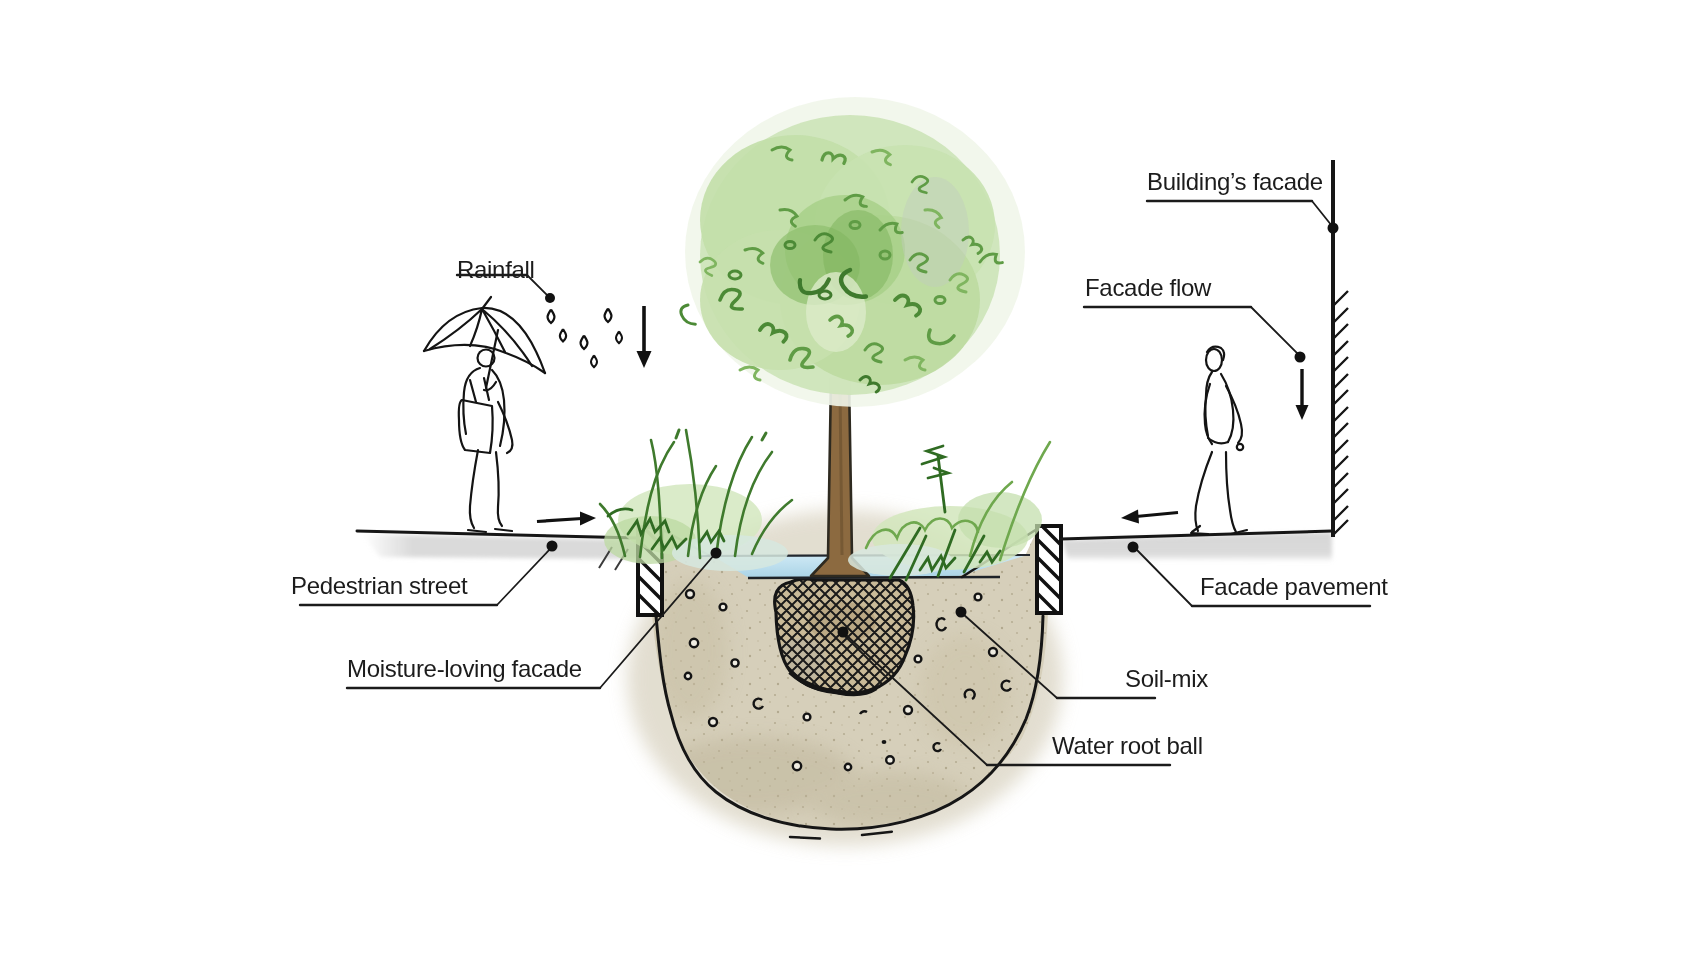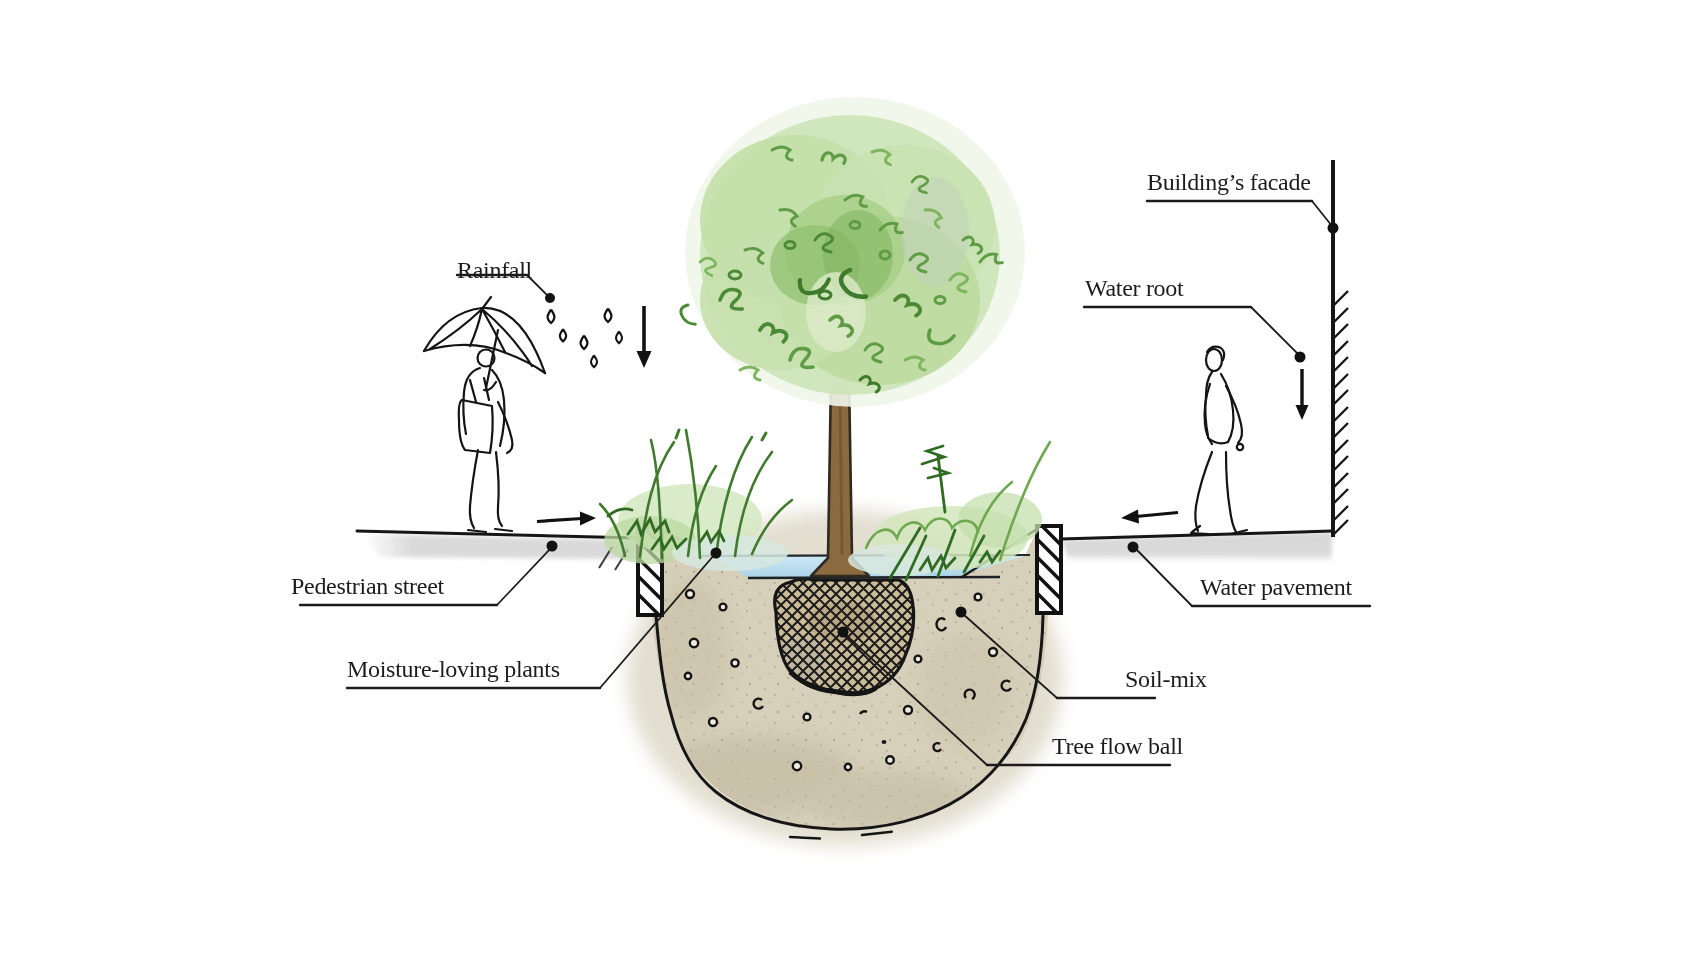--- a/index.html
+++ b/index.html
@@ -3,21 +3,21 @@
 <meta charset="utf-8">
 <style>
   html,body{margin:0;padding:0;background:#ffffff;}
   .stage{
     position:relative;width:1700px;height:956px;background:#ffffff;overflow:hidden;
     font-family:"Liberation Sans", sans-serif;
   }
   .artwork{position:absolute;left:0;top:0;}
   .lbl{
     position:absolute;font-size:24px;letter-spacing:-0.3px;color:#1c1c1c;
-    white-space:nowrap;line-height:1.1;font-family:Liberation Serif, serif;
+    white-space:nowrap;line-height:1.1;
   }
 </style>
 </head>
 <body>
 
 <div class="stage">
 
 <svg class="artwork" width="1700" height="956" viewBox="0 0 1700 956">
   <defs>
     <pattern id="xhatch" width="11" height="11" patternUnits="userSpaceOnUse">
@@ -369,20 +369,20 @@
     <g>
       <path stroke-width="2.4" d="M987,765 L1170,765"></path>
       <path stroke-width="1.8" d="M987,765 L845,634"></path>
       <circle cx="843" cy="632" r="5.5" fill="#111111" stroke="none"></circle>
     </g>
   </g>
 </svg>
 
 <div class="lbl" style="left:457px;top:257px">Rainfall</div>
 <div class="lbl" style="left:1147px;top:169px">Building’s facade</div>
-<div class="lbl" style="left:1085px;top:275px">Water root</div>
+<div class="lbl" style="left:1085px;top:275px">Facade flow</div>
 <div class="lbl" style="left:291px;top:573px">Pedestrian street</div>
-<div class="lbl" style="left:347px;top:656px">Moisture-loving plants</div>
-<div class="lbl" style="left:1200px;top:574px">Water pavement</div>
+<div class="lbl" style="left:347px;top:656px">Moisture-loving facade</div>
+<div class="lbl" style="left:1200px;top:574px">Facade pavement</div>
 <div class="lbl" style="left:1125px;top:666px">Soil-mix</div>
-<div class="lbl" style="left:1052px;top:733px">Tree flow ball</div>
+<div class="lbl" style="left:1052px;top:733px">Water root ball</div>
 
 </div>
 
 </body></html>

